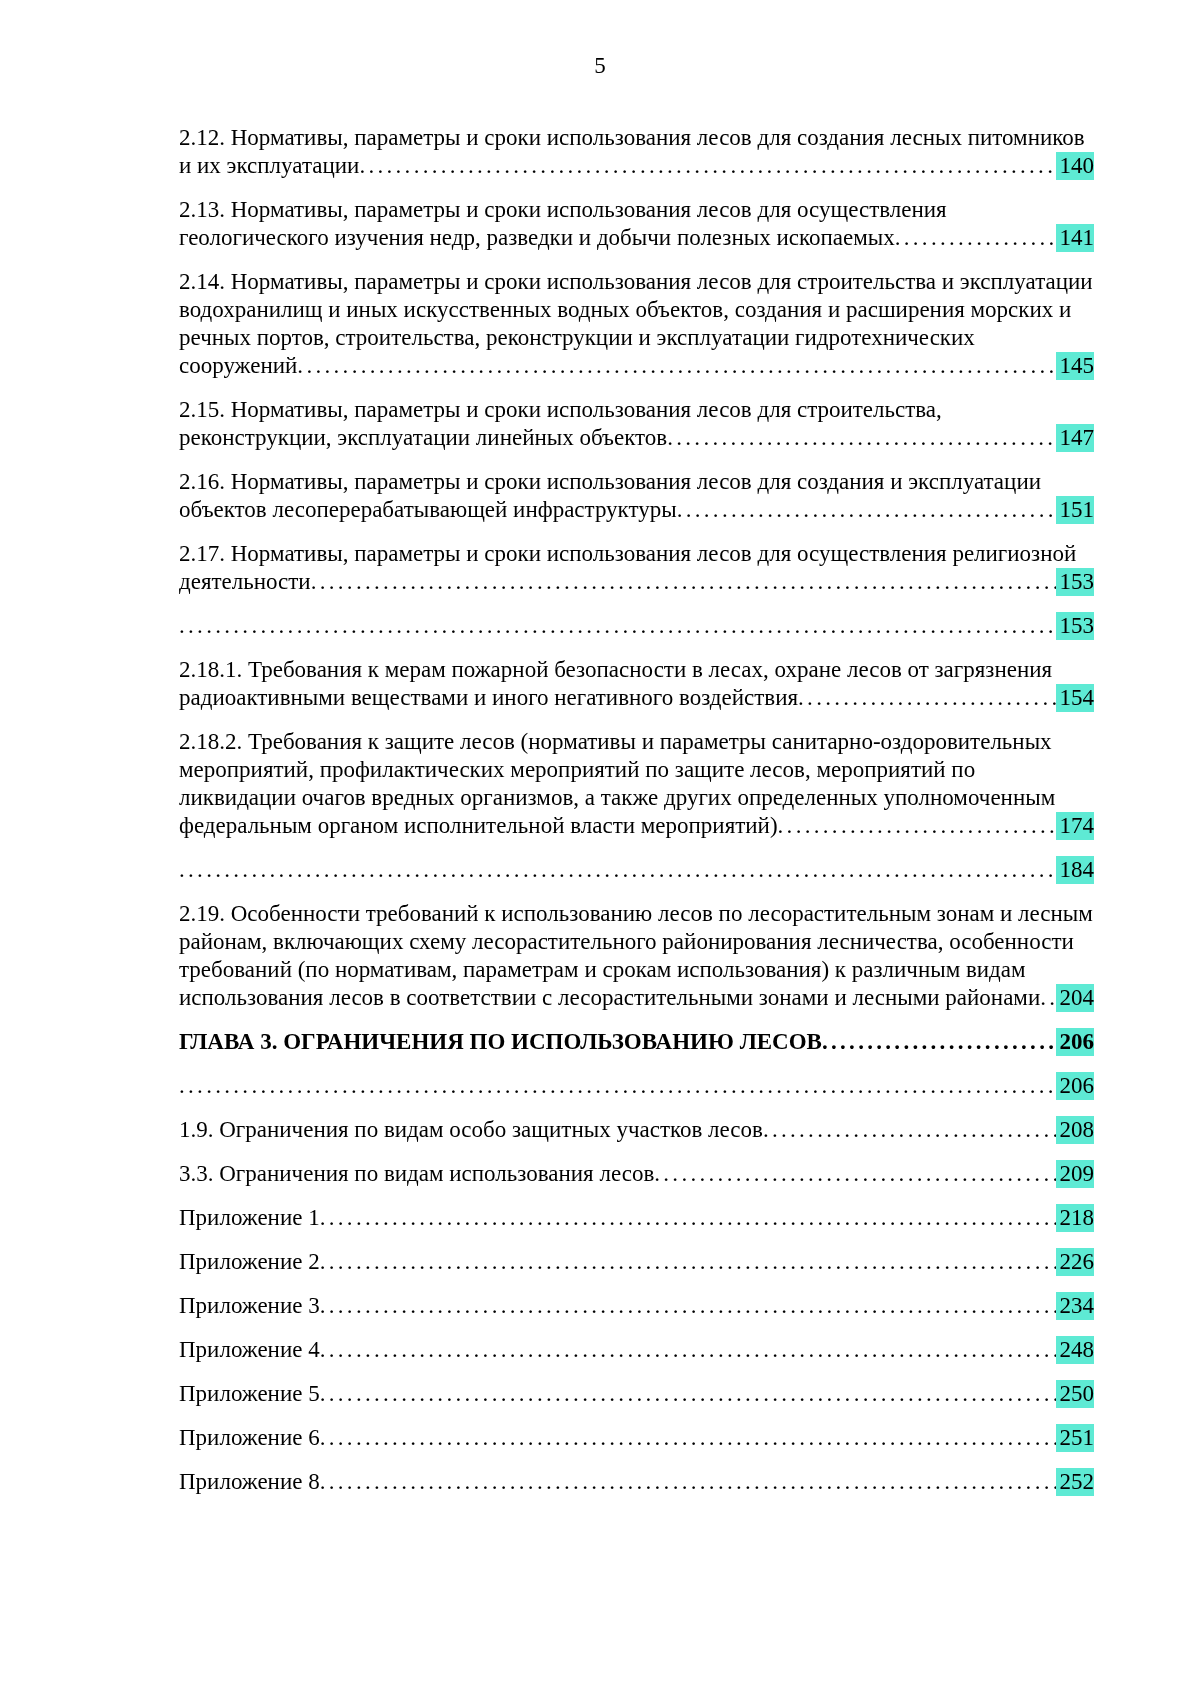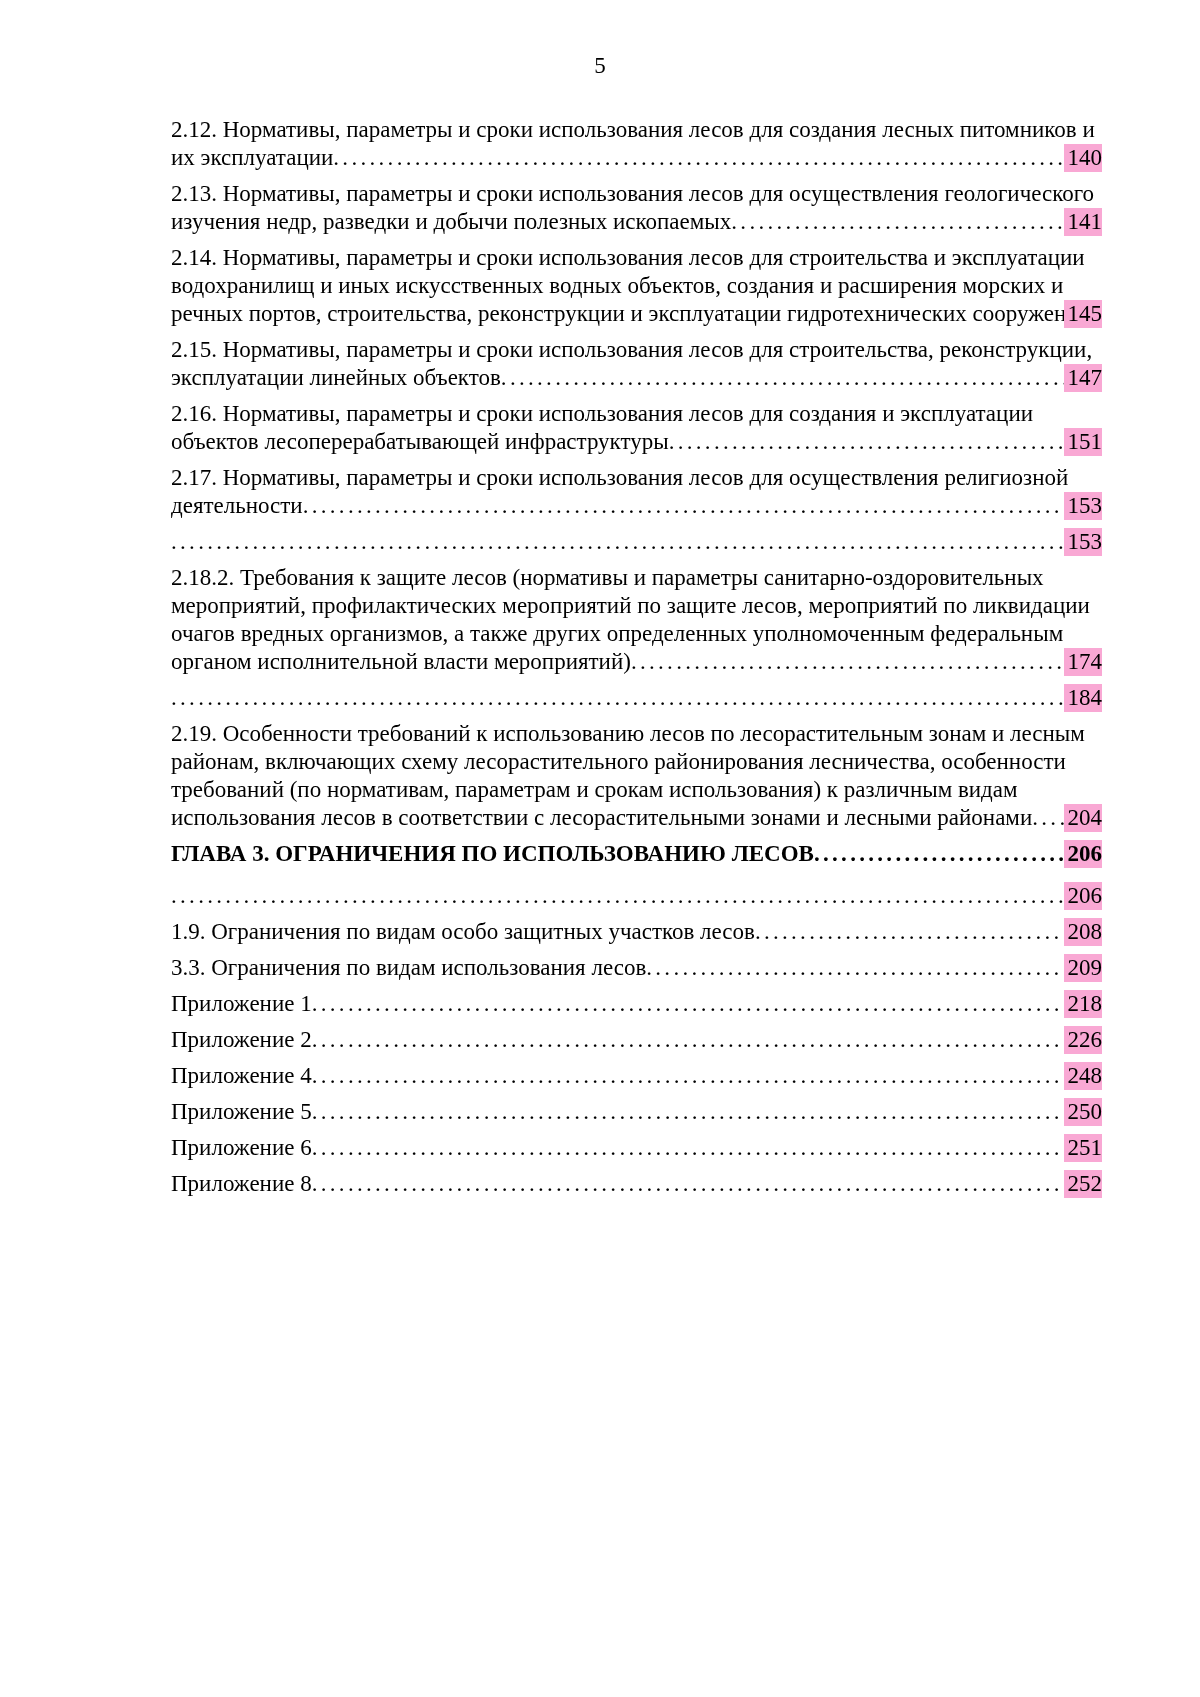--- a/index.html
+++ b/index.html
@@ -27,40 +27,40 @@
   }
   .toc {
     position: absolute;
     left: 163px;
     top: 108px;
     width: 947px;
     font-size: 23px;
     line-height: 28px;
   }
   .toc-entry {
-    margin: 8px;
+    margin: 16px;
     position: relative;
     overflow: hidden;
     font-family: Liberation Serif, serif;
   }
   .toc-entry .leader {
     display: inline-block;
     width: 0;
     white-space: nowrap;
     overflow: visible;
     letter-spacing: 3.3px;
   }
   .toc-entry .leader::after {
     content: "................................................................................................................................................................................";
   }
   .toc-entry .pg {
     position: absolute;
     right: 0;
     bottom: 0;
-    background: #f9a8d4;
+    background: #5eead4;
     padding-left: 4px;
     z-index: 1;
   }
   .toc-entry.chapter {
     font-weight: bold;
     margin-top: 8px;
     margin-bottom: 14px;
   }
 </style>
 </head>
@@ -69,27 +69,29 @@
 <div class="page">
   <div class="page-header">5</div>
   <div class="toc" id="toc">
       <p class="toc-entry"><span class="t">2.12. Нормативы, параметры и сроки использования лесов для создания лесных питомников и их эксплуатации</span><span class="leader"></span><span class="pg">140</span></p>
       <p class="toc-entry"><span class="t">2.13. Нормативы, параметры и сроки использования лесов для осуществления геологического изучения недр, разведки и добычи полезных ископаемых</span><span class="leader"></span><span class="pg">141</span></p>
       <p class="toc-entry"><span class="t">2.14. Нормативы, параметры и сроки использования лесов для строительства и эксплуатации водохранилищ и иных искусственных водных объектов, создания и расширения морских и речных портов, строительства, реконструкции и эксплуатации гидротехнических сооружений</span><span class="leader"></span><span class="pg">145</span></p>
       <p class="toc-entry"><span class="t">2.15. Нормативы, параметры и сроки использования лесов для строительства, реконструкции, эксплуатации линейных объектов</span><span class="leader"></span><span class="pg">147</span></p>
       <p class="toc-entry"><span class="t">2.16. Нормативы, параметры и сроки использования лесов для создания и эксплуатации объектов лесоперерабатывающей инфраструктуры</span><span class="leader"></span><span class="pg">151</span></p>
       <p class="toc-entry"><span class="t">2.17. Нормативы, параметры и сроки использования лесов для осуществления религиозной деятельности</span><span class="leader"></span><span class="pg">153</span></p>
       <p class="toc-entry"><span class="leader"></span><span class="pg">153</span></p>
+      <p class="toc-entry"><span class="t">2.18.1. Требования к мерам пожарной безопасности в лесах, охране лесов от загрязнения радиоактивными веществами и иного негативного воздействия</span><span class="leader"></span><span class="pg">154</span></p>
       <p class="toc-entry"><span class="t">2.18.2. Требования к защите лесов (нормативы и параметры санитарно-оздоровительных мероприятий, профилактических мероприятий по защите лесов, мероприятий по ликвидации очагов вредных организмов, а также других определенных уполномоченным федеральным органом исполнительной власти мероприятий)</span><span class="leader"></span><span class="pg">174</span></p>
       <p class="toc-entry"><span class="leader"></span><span class="pg">184</span></p>
       <p class="toc-entry"><span class="t">2.19. Особенности требований к использованию лесов по лесорастительным зонам и лесным районам, включающих схему лесорастительного районирования лесничества, особенности требований (по нормативам, параметрам и срокам использования) к различным видам использования лесов в соответствии с лесорастительными зонами и лесными районами</span><span class="leader"></span><span class="pg">204</span></p>
       <p class="toc-entry chapter"><span class="t">ГЛАВА 3. ОГРАНИЧЕНИЯ ПО ИСПОЛЬЗОВАНИЮ ЛЕСОВ</span><span class="leader"></span><span class="pg">206</span></p>
       <p class="toc-entry"><span class="leader"></span><span class="pg">206</span></p>
       <p class="toc-entry"><span class="t">1.9. Ограничения по видам особо защитных участков лесов</span><span class="leader"></span><span class="pg">208</span></p>
       <p class="toc-entry"><span class="t">3.3. Ограничения по видам использования лесов</span><span class="leader"></span><span class="pg">209</span></p>
       <p class="toc-entry"><span class="t">Приложение 1</span><span class="leader"></span><span class="pg">218</span></p>
       <p class="toc-entry"><span class="t">Приложение 2</span><span class="leader"></span><span class="pg">226</span></p>
+      <p class="toc-entry"><span class="t">Приложение 3</span><span class="leader"></span><span class="pg">234</span></p>
       <p class="toc-entry"><span class="t">Приложение 4</span><span class="leader"></span><span class="pg">248</span></p>
       <p class="toc-entry"><span class="t">Приложение 5</span><span class="leader"></span><span class="pg">250</span></p>
       <p class="toc-entry"><span class="t">Приложение 6</span><span class="leader"></span><span class="pg">251</span></p>
       <p class="toc-entry"><span class="t">Приложение 8</span><span class="leader"></span><span class="pg">252</span></p>
     </div>
 </div>
 
 </body></html>

